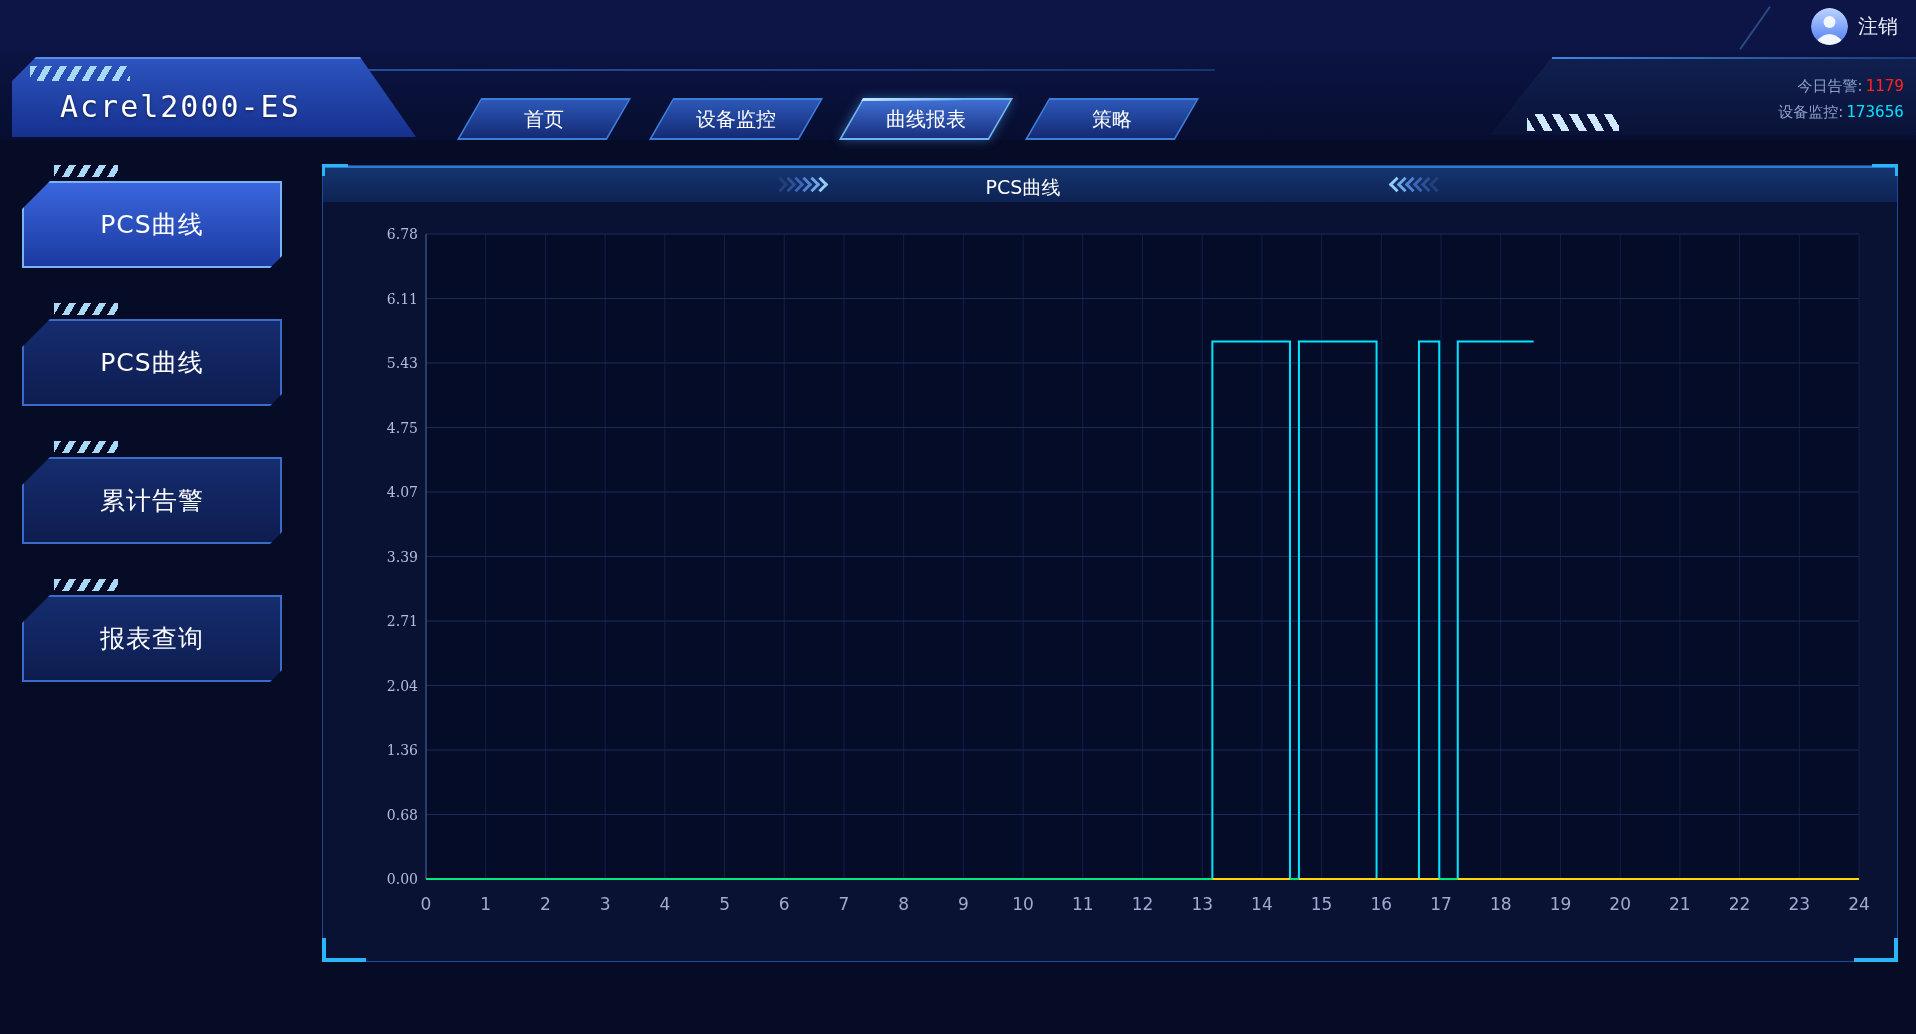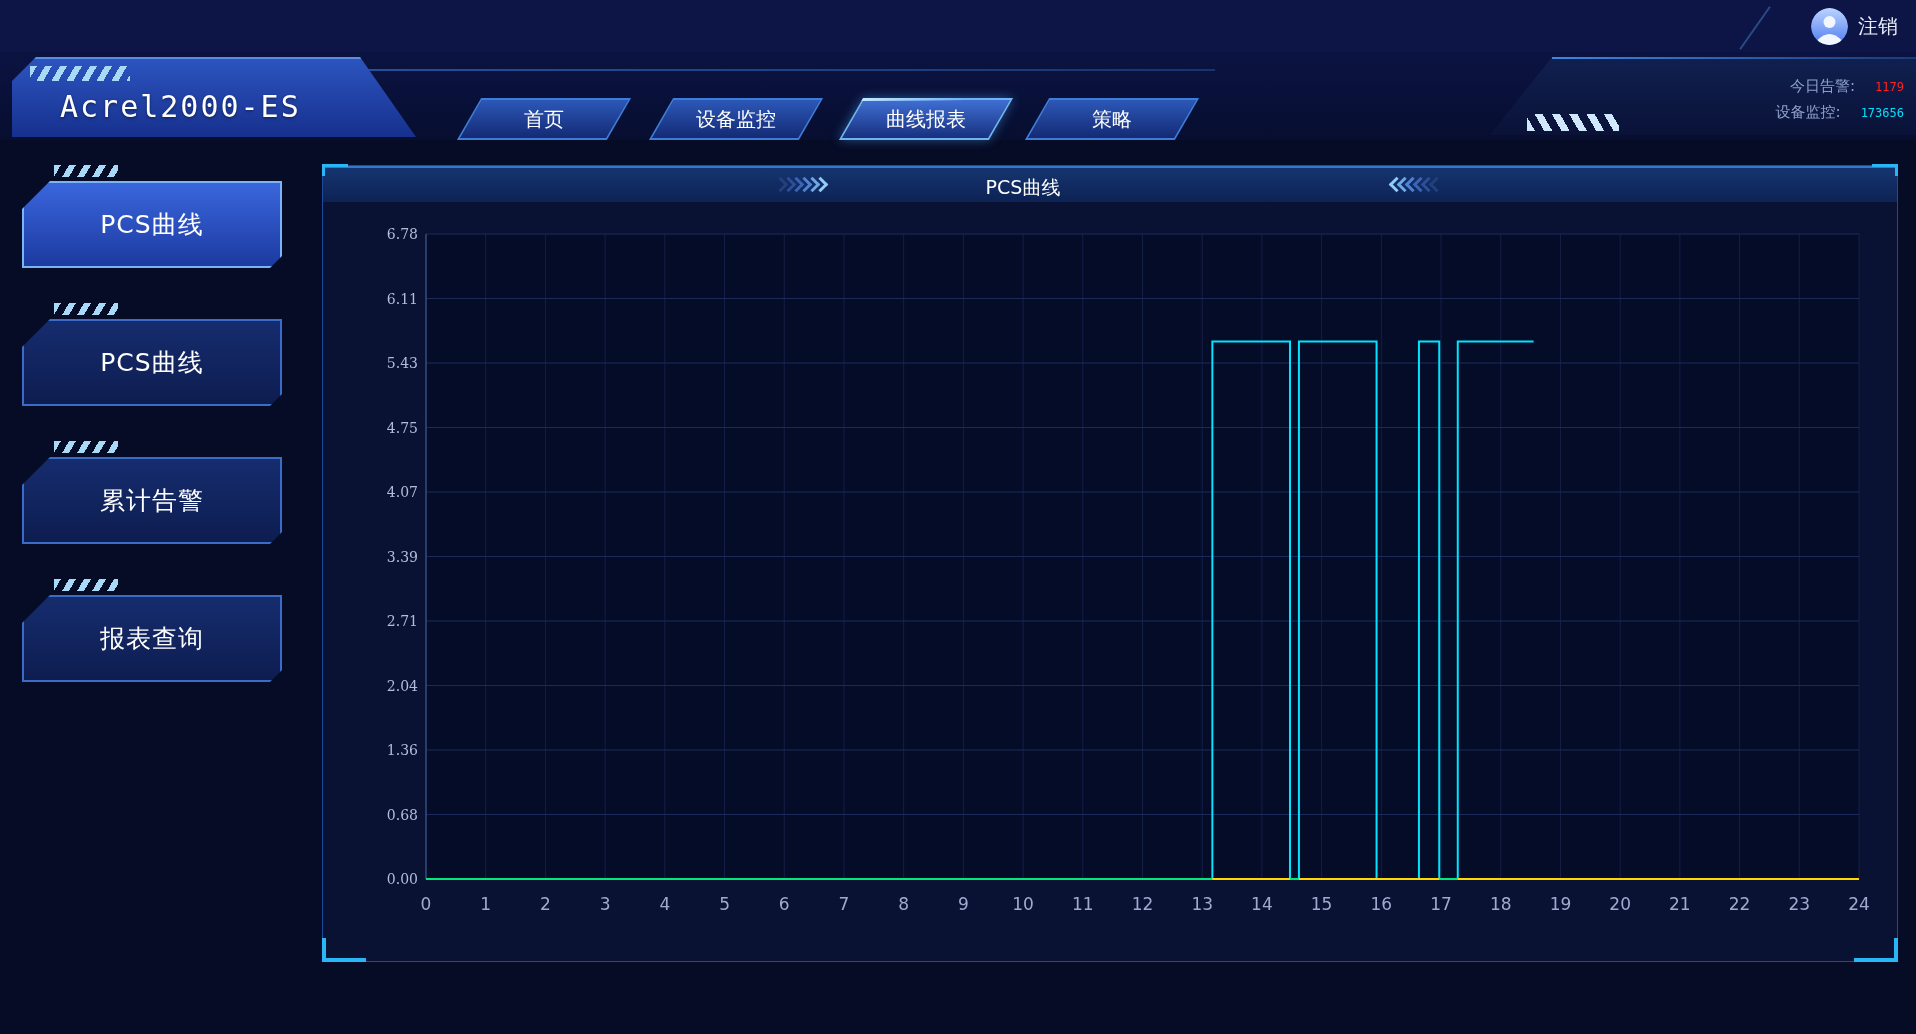--- a/index.html
+++ b/index.html
@@ -44,22 +44,22 @@
   .tab.active::after { content:""; position:absolute; left:-2px; top:-2px;
     width:70%; height:3px; background:linear-gradient(90deg,#bfe8ff,rgba(120,190,255,0)); }
 
   .alarm-plate { position:absolute; left:1490px; top:5px; width:426px; height:78px;
     background:linear-gradient(180deg,#10204f,#0a1238);
     clip-path:polygon(62px 0,100% 0,100% 100%,0 100%); }
   .alarm-plate::before { content:""; position:absolute; left:62px; right:0; top:0;
     height:2px; background:linear-gradient(90deg,#3f86e0,#1c3a78); }
   .alarm-rows { position:absolute; right:12px; top:16px; text-align:right; }
   .alarm-row { height:26px; line-height:26px; white-space:nowrap; }
-  .alarm-label { color:#8ea0cc; font-size:15px; margin-right:20px; }
-  .alarm-value { font-size:12px; font-family:"DejaVu Sans Mono","Liberation Mono",monospace; }
+  .alarm-label { color:#8ea0cc; font-size:15px; margin-right:3px; }
+  .alarm-value { font-size:16px; font-family:"DejaVu Sans Mono","Liberation Mono",monospace; }
   .alarm-hashes { position:absolute; left:1527px; top:62px; width:92px; height:17px;
     background:repeating-linear-gradient(60deg,#cfe8fc 0 7px,transparent 7px 15px); }
 
   
   .side-hashes { position:absolute; left:54px; width:64px; height:12px; }
   .side-btn { position:absolute; left:22px; width:260px; height:87px; cursor:pointer;
     background:linear-gradient(180deg,#152c6e,#0e1d50);
     clip-path:polygon(28px 0,100% 0,100% calc(100% - 12px),calc(100% - 12px) 100%,0 100%,0 28px);
     border:2px solid #3a6cc8; display:flex; align-items:center; justify-content:center; }
   .side-btn span { color:#ffffff; font-size:25px; letter-spacing:1px; }

